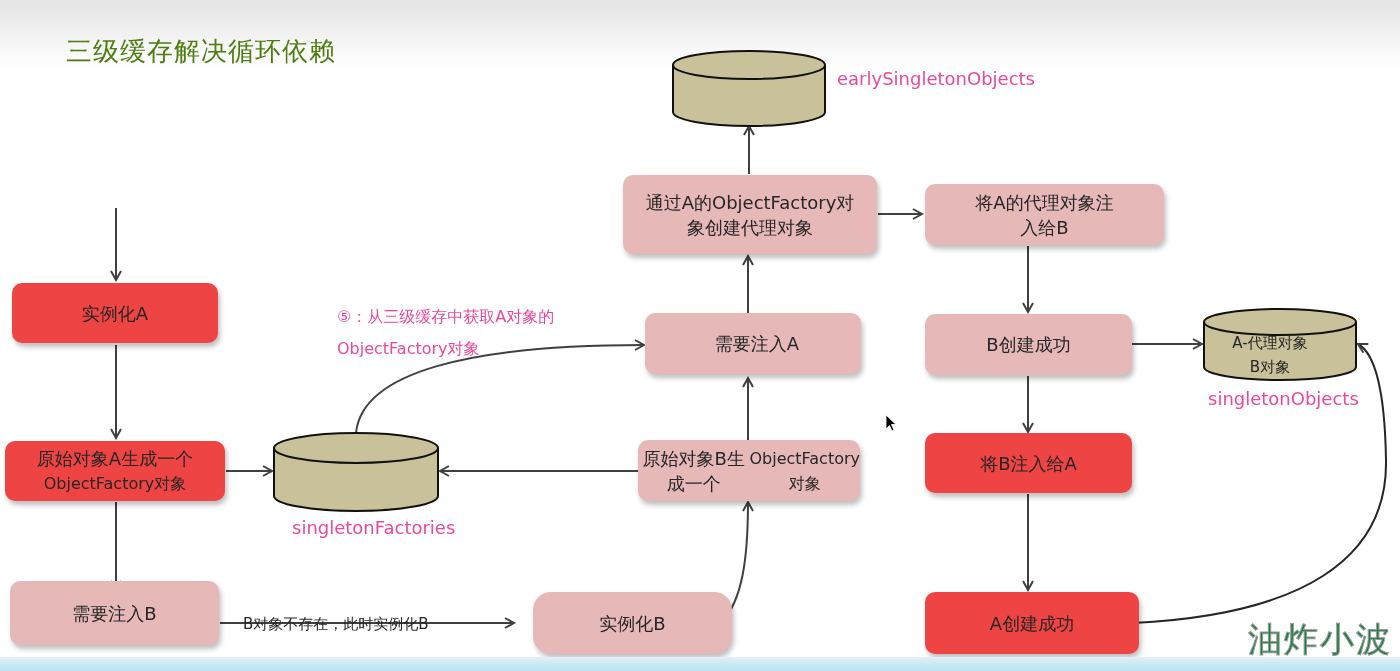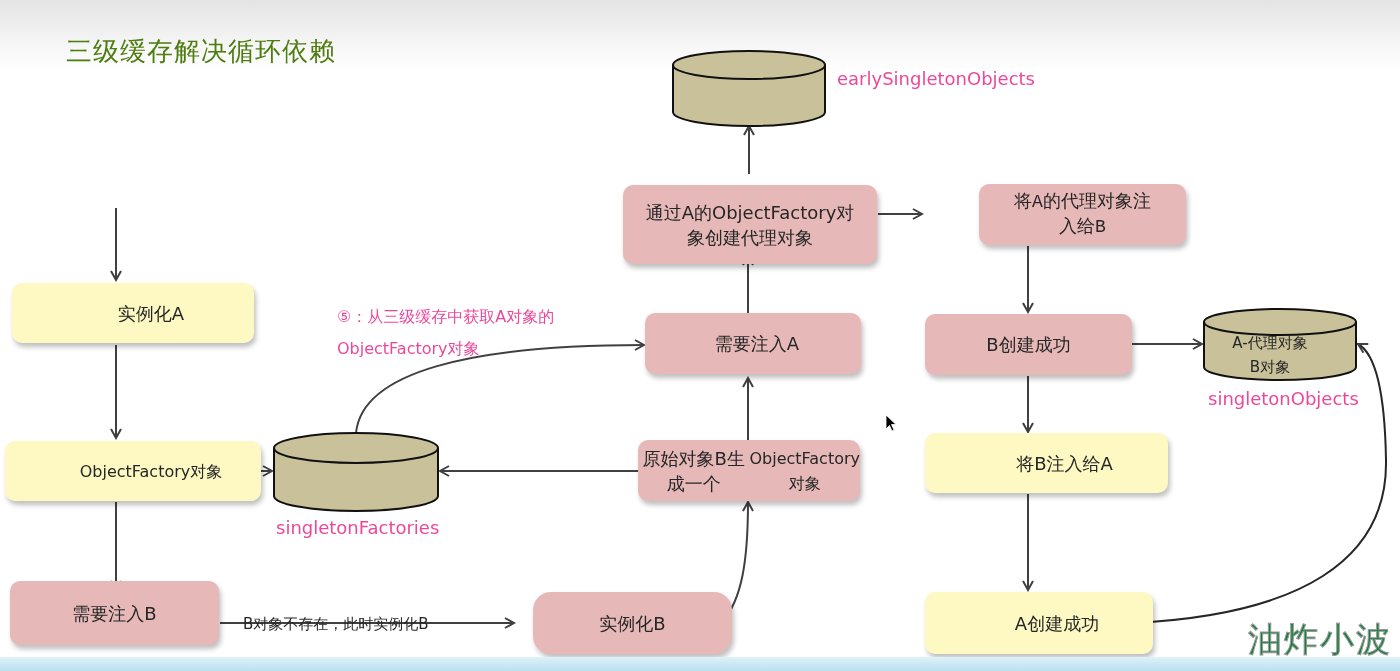--- a/index.html
+++ b/index.html
@@ -11,21 +11,21 @@
   .title {
     position:absolute; left:66px; top:16px; font-size:26px; color:#4d7c0f;
     letter-spacing:1px;
     margin-top:18px;
   }
   .node {
     position:absolute; border-radius:10px; display:flex; align-items:center; justify-content:center;
     text-align:center; font-size:18px; color:#262626; line-height:25px;
     box-shadow: 2px 4px 5px rgba(0,0,0,0.25);
   }
-  .green { background:#fef9c3;padding-left:36px; }
+  .green { background:#ef4444; }
   .pink { background:#e6b9b8; }
   .label-red { position:absolute; color:#ec4899; font-size:18px; white-space:nowrap; }
   .label-dark { position:absolute; color:#262626; font-size:16px; white-space:nowrap; }
   svg.links { position:absolute; left:0; top:0; }
   .db-text { position:absolute; text-align:center; font-size:15px; color:#262626; line-height:24px; }
   .bottom-band {
     position:absolute; left:0; right:0; bottom:0; height:14px;
     background: linear-gradient(to bottom, #dff1f8, #b9e1f0);
   }
   .watermark {
@@ -92,55 +92,56 @@
   <g>
     <path d="M1204,322 L1204,367 A76,13 0 0 0 1356,367 L1356,322" fill="#c8c19a" stroke="#111" stroke-width="2"></path>
     <ellipse cx="1280" cy="322" rx="76" ry="13" fill="#c8c19a" stroke="#111" stroke-width="2"></ellipse>
   </g>
 </svg>
 
 <div class="node green" style="left:12px;top:283px;width:206px;height:60px;">
   <span>实例化A</span>
 </div>
 <div class="node green" style="left:5px;top:441px;width:220px;height:60px;flex-direction:column;">
+  <span>原始对象A生成一个</span>
   <span style="font-size:16px;">ObjectFactory对象</span>
 </div>
 <div class="node pink" style="left:10px;top:581px;width:209px;height:64px;">
   <span>需要注入B</span>
 </div>
 <div class="node pink" style="left:533px;top:592px;width:199px;height:62px;border-radius:18px;">
   <span>实例化B</span>
 </div>
 <div class="node pink" style="left:638px;top:440px;width:222px;height:61px;flex-direction:row;">
   <span>原始对象B生成一个</span>
   <span style="font-size:16px;">ObjectFactory对象</span>
 </div>
 <div class="node pink" style="left:645px;top:313px;width:208px;height:61px;padding-left:8px;">
   <span>需要注入A</span>
 </div>
-<div class="node pink" style="left:623px;top:185px;width:254px;height:79px;flex-direction:column;">
+<div class="node pink" style="left:623px;top:175px;width:254px;height:79px;flex-direction:column;">
   <span>通过A的ObjectFactory对</span>
   <span>象创建代理对象</span>
 </div>
-<div class="node pink" style="left:979px;top:184px;width:207px;height:61px;flex-direction:column;font-family:Liberation Mono, monospace;">
+<div class="node pink" style="left:925px;top:184px;width:239px;height:61px;flex-direction:column;">
   <span>将A的代理对象注</span>
   <span>入给B</span>
 </div>
 <div class="node pink" style="left:925px;top:314px;width:207px;height:61px;">
   <span>B创建成功</span>
 </div>
 <div class="node green" style="left:925px;top:433px;width:207px;height:60px;">
   <span>将B注入给A</span>
 </div>
-<div class="node green" style="left:925px;top:592px;width:192px;height:62px;">
+<div class="node green" style="left:925px;top:592px;width:214px;height:62px;">
   <span>A创建成功</span>
 </div>
 
 <div class="label-red" style="left:837px;top:68px;">earlySingletonObjects</div>
-<div class="label-red" style="left:276px;top:517px;">singletonFactories</div>
+<div class="label-red" style="left:292px;top:517px;">singletonFactories</div>
 <div class="label-red" style="left:1208px;top:388px;">singletonObjects</div>
 <div class="db-text" style="left:1204px;top:331px;width:132px;">
   <div>A-代理对象</div>
   <div>B对象</div>
 </div>
 
 <div class="label-red" style="left:337px;top:307px;font-size:16px;">⑤：从三级缓存中获取A对象的</div>
 <div class="label-red" style="left:337px;top:339px;font-size:16px;">ObjectFactory对象</div>
 <div class="label-dark" style="left:243px;top:615px;font-size:15px;">B对象不存在，此时实例化B</div>
 

